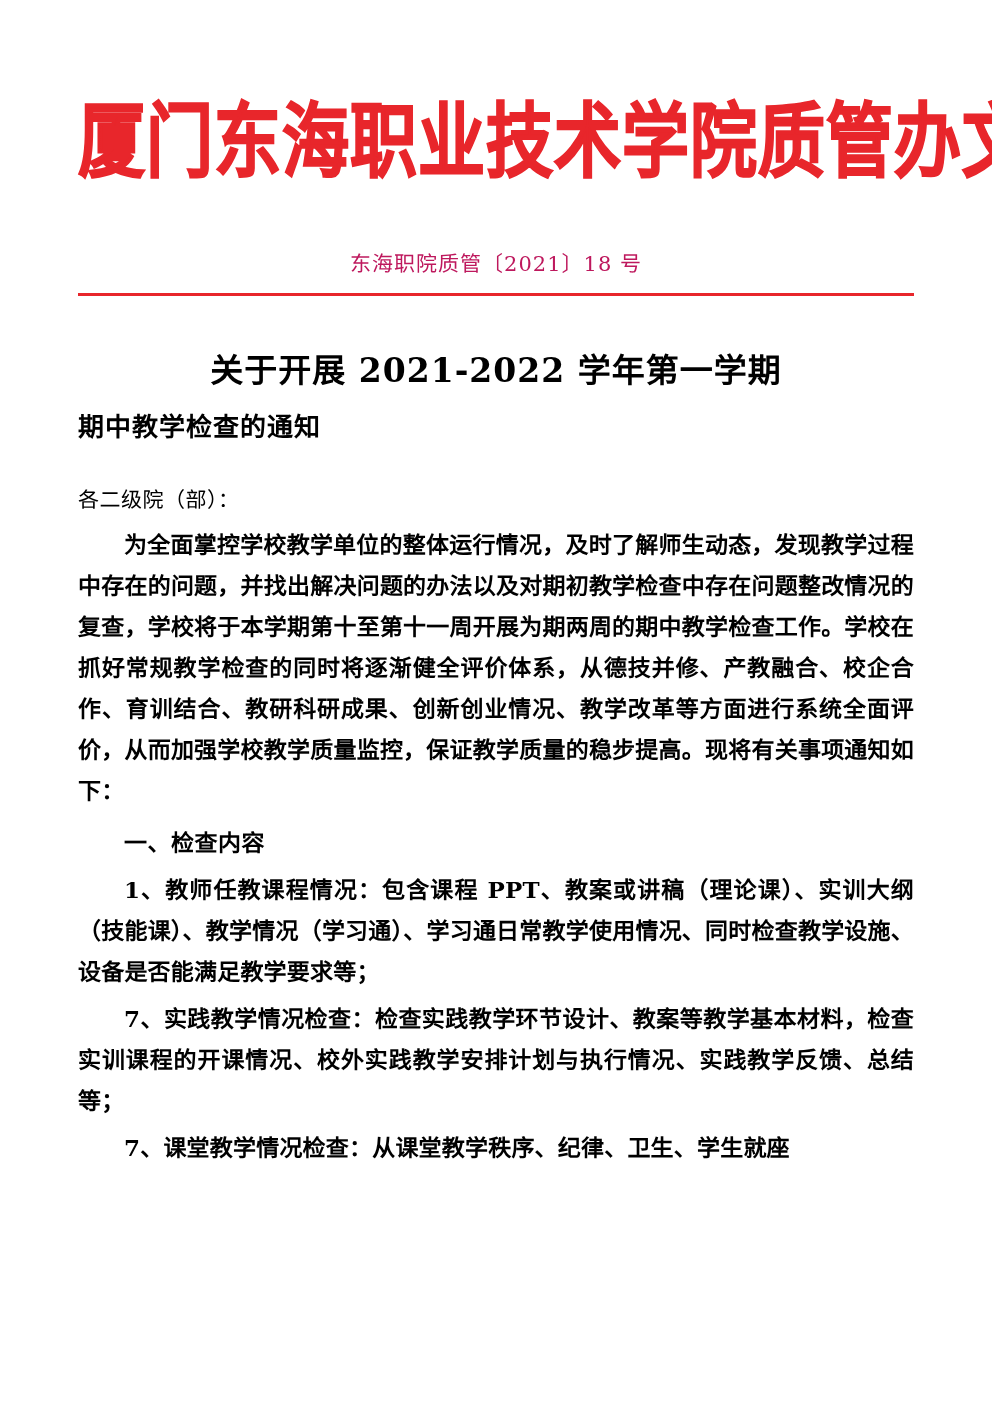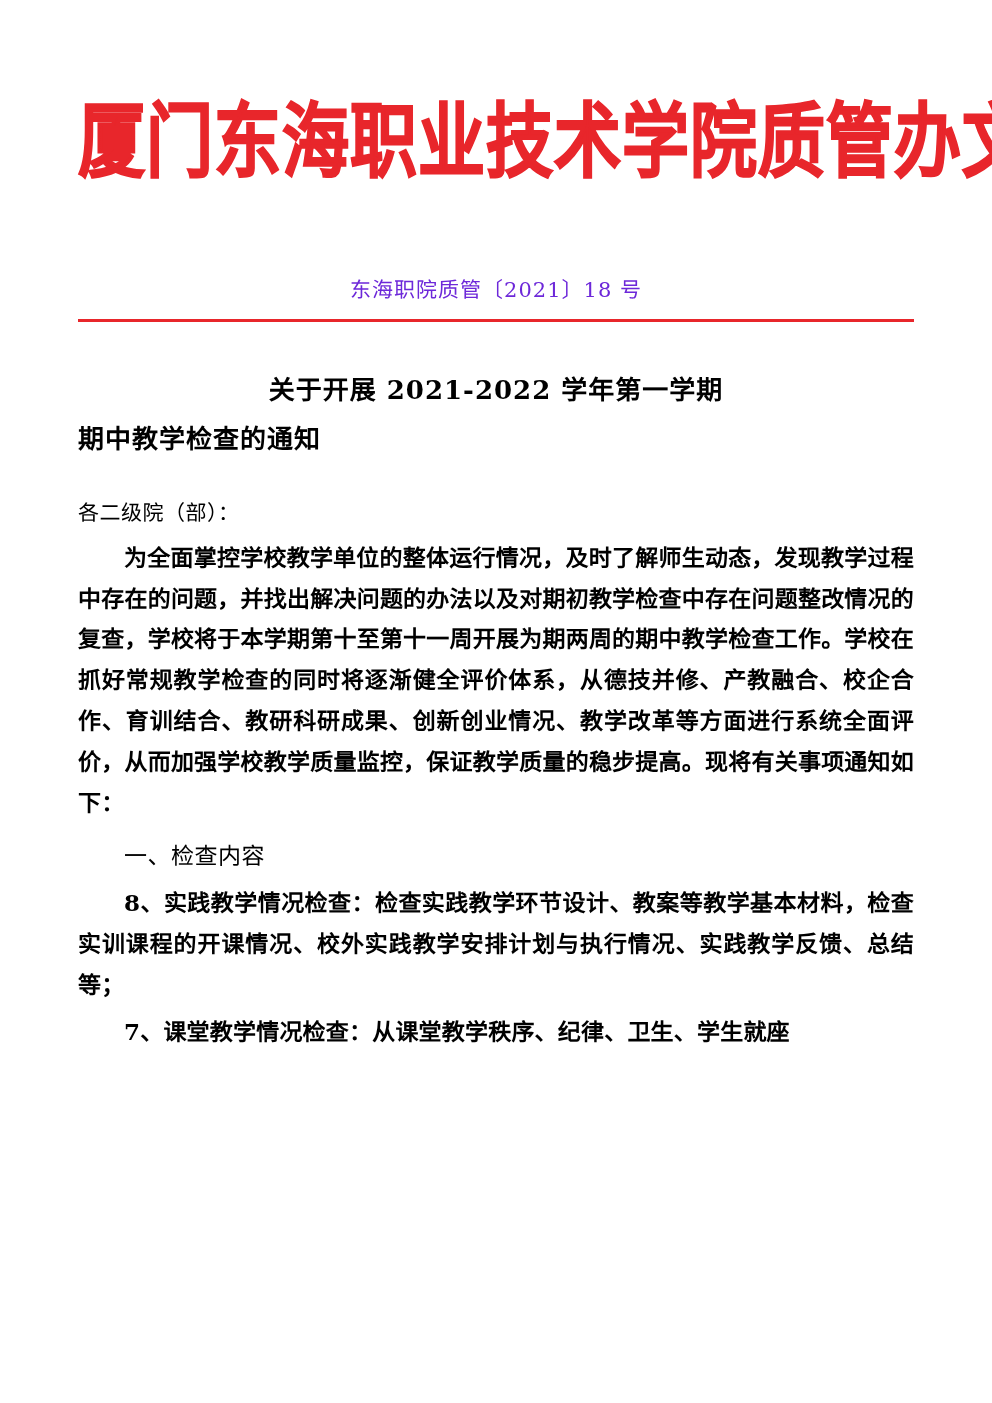--- a/index.html
+++ b/index.html
@@ -38,37 +38,37 @@
     -webkit-text-stroke: 1.4px #e8262b;
     white-space: nowrap;
     transform: scaleY(1.22);
     transform-origin: center top;
   }
 
   .doc-number {
     text-align: center;
     font-size: 21px;
     letter-spacing: 1px;
-    margin-top: 102px;
-    color: #6d28d9;
+    margin-top: 76px;
+    color: #be185d;
     font-family: "DejaVu Serif", "Liberation Serif", serif;
   }
 
   .red-rule {
     margin: 16px auto 0 auto;
     width: 100%;
     height: 3px;
     background: #e8262b;
   }
 
   
   .doc-title {
     text-align: center;
     font-weight: 700;
-    font-size: 26px;
+    font-size: 33px;
     letter-spacing: 1px;
     margin-top: 44px;
     line-height: 1.9;
     color: #000;
   }
   .doc-title-line2 {
     text-align: left;
     font-weight: 700;
     font-size: 26px;
     letter-spacing: 1px;
@@ -88,21 +88,21 @@
     line-height: 1.78;
     margin: 6px 0 0 0;
     text-align: justify;
     text-justify: inter-ideograph;
     text-indent: 2em;
     letter-spacing: 0.2px;
     font-weight: bold;
   }
   h2.section-heading {
     font-size: 23px;
-    font-weight: 400;
+    font-weight: 700;
     margin: 12px 0 0 0;
     text-indent: 2em;
     line-height: 1.78;
     letter-spacing: 0.5px;
   }
   .clip-last {
     max-height: 42px;
     overflow: hidden;
   }
 </style>
@@ -121,16 +121,17 @@
 
   <div class="doc-title">关于开展 2021-2022 学年第一学期</div>
   <div class="doc-title-line2">期中教学检查的通知</div>
 
   <div class="salutation">各二级院（部）：</div>
 
   <p class="body-para">为全面掌控学校教学单位的整体运行情况，及时了解师生动态，发现教学过程中存在的问题，并找出解决问题的办法以及对期初教学检查中存在问题整改情况的复查，学校将于本学期第十至第十一周开展为期两周的期中教学检查工作。学校在抓好常规教学检查的同时将逐渐健全评价体系，从德技并修、产教融合、校企合作、育训结合、教研科研成果、创新创业情况、教学改革等方面进行系统全面评价，从而加强学校教学质量监控，保证教学质量的稳步提高。现将有关事项通知如下：</p>
 
   <h2 class="section-heading">一、检查内容</h2>
 
-  <p class="body-para">8、实践教学情况检查：检查实践教学环节设计、教案等教学基本材料，检查实训课程的开课情况、校外实践教学安排计划与执行情况、实践教学反馈、总结等；</p>
+  <p class="body-para">1、教师任教课程情况：包含课程 PPT、教案或讲稿（理论课）、实训大纲（技能课）、教学情况（学习通）、学习通日常教学使用情况、同时检查教学设施、设备是否能满足教学要求等；</p>
+  <p class="body-para">7、实践教学情况检查：检查实践教学环节设计、教案等教学基本材料，检查实训课程的开课情况、校外实践教学安排计划与执行情况、实践教学反馈、总结等；</p>
   <p class="body-para clip-last">7、课堂教学情况检查：从课堂教学秩序、纪律、卫生、学生就座</p>
 
 </div>
 
 </body></html>

